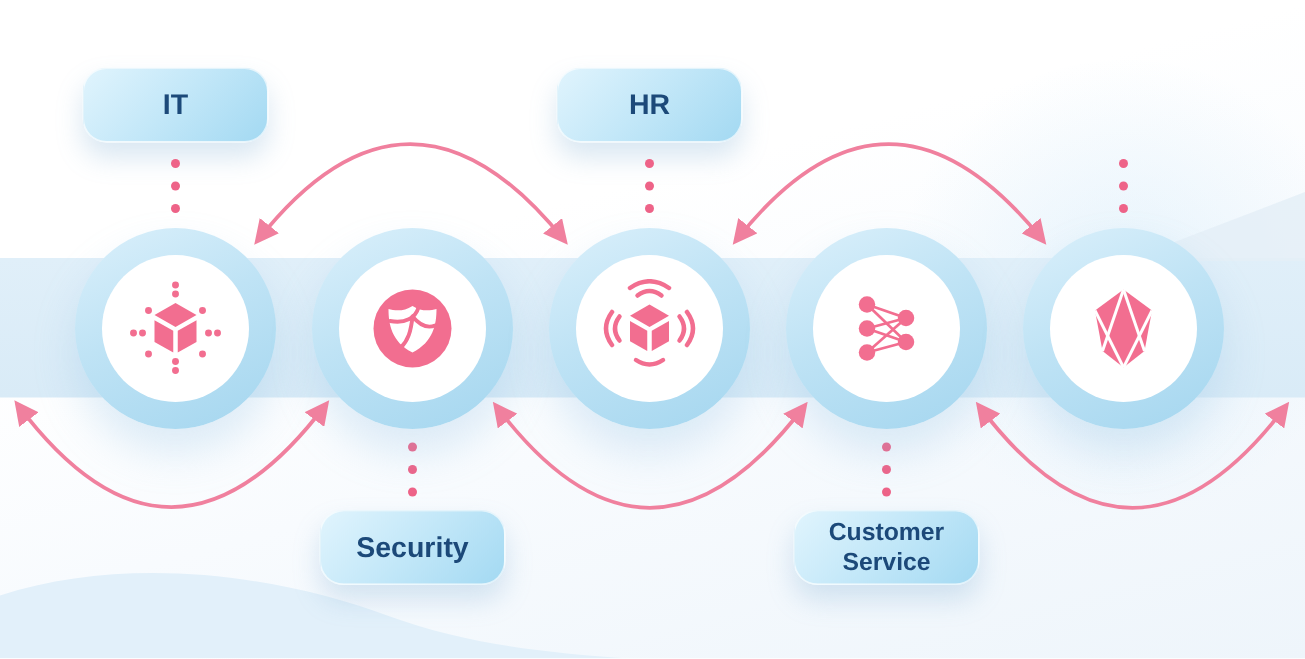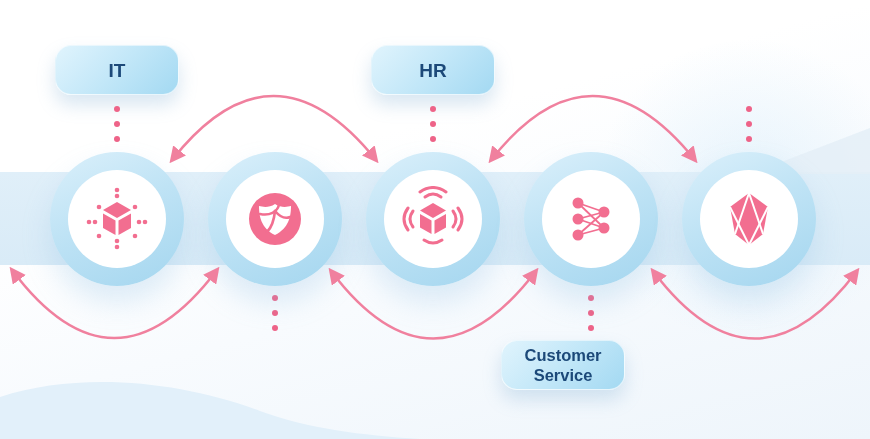--- a/index.html
+++ b/index.html
@@ -57,21 +57,24 @@
       <path d="M 653 271 Q 755 406 857 271" marker-start="url(#ah)" marker-end="url(#ah)"></path>
     </g>
   </svg>
 
   <div class="bubble" style="left:55px;top:45px;">
     <span>IT</span>
   </div>
   <div class="bubble" style="left:371px;top:45px;align-items:center;">
     <span>HR</span>
   </div>
-  <div class="bubble two-line" style="left:501px;top:340px;">
+  <div class="bubble" style="left:213px;top:340px;">
+    <span>Security</span>
+  </div>
+  <div class="bubble two-line" style="left:529px;top:340px;">
     <span>Customer Service</span>
   </div>
 
   <div class="dots" style="left:114px;top:106px;">
       <span></span>
       <span></span>
       <span></span>
     </div>
   <div class="dots" style="left:430px;top:106px;">
       <span></span>

